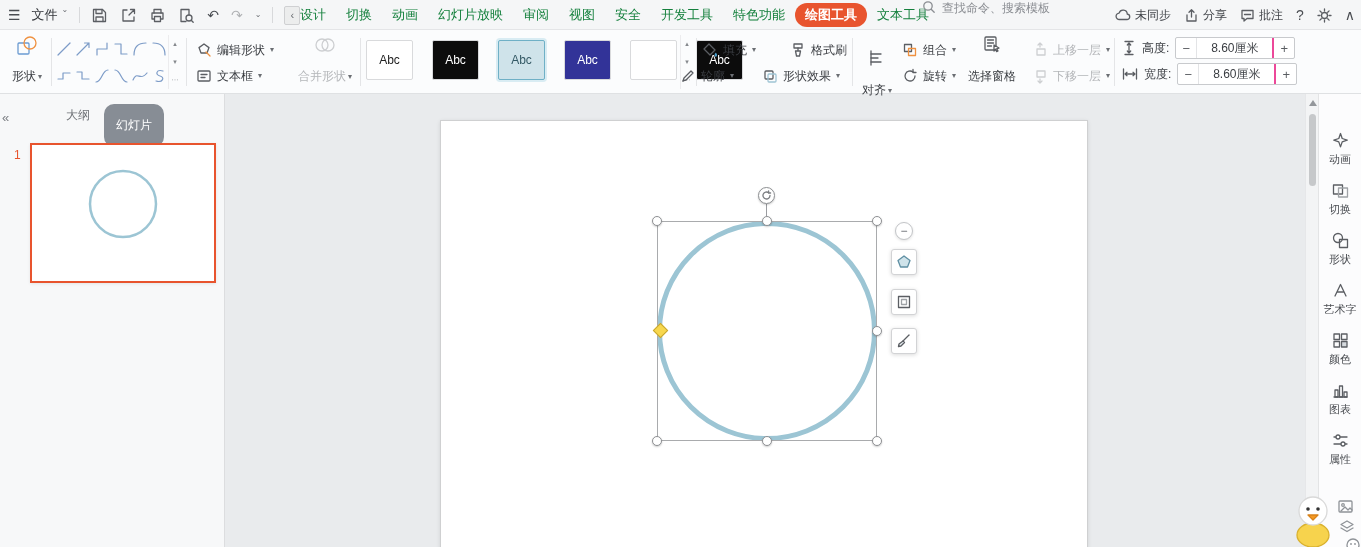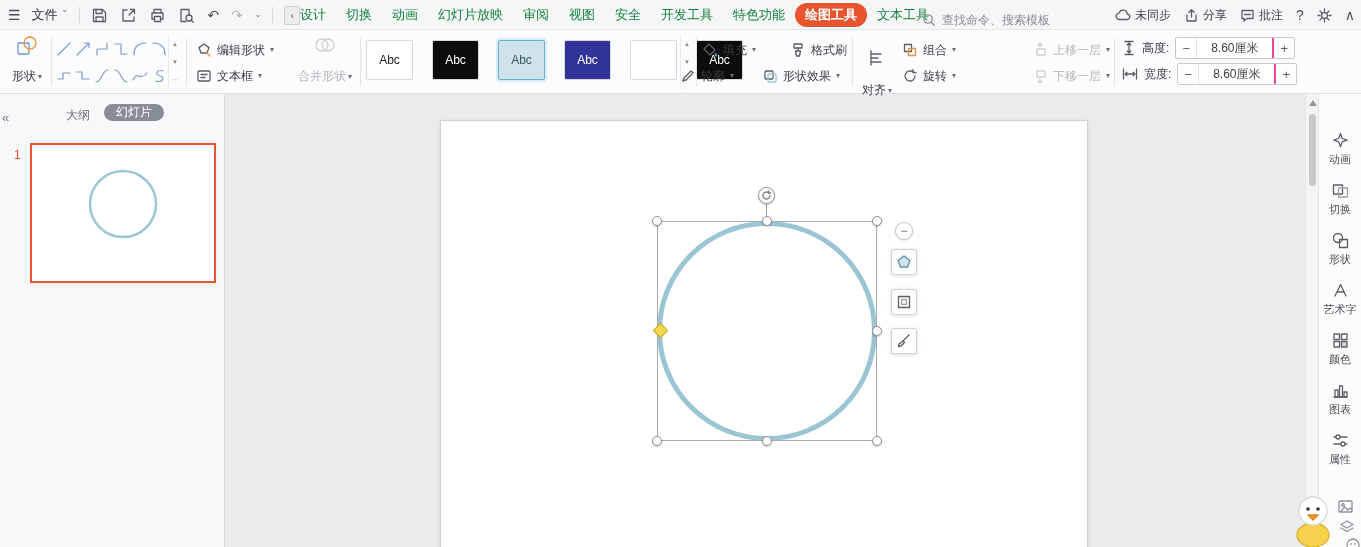--- a/index.html
+++ b/index.html
@@ -15,21 +15,21 @@
   .glyph{font-size:14px;color:#4a4d52;line-height:1}
   .file-btn{display:flex;align-items:flex-start;gap:4px;font-size:13px;color:#34373c}
   .tb-sep{width:1px;height:16px;background:#d8d9db}
   .qat{display:flex;align-items:center;gap:12px}
   .qicon{width:17px;height:17px}
   .disabled-ic{opacity:.4}
   .tab-scroll{width:16px;height:19px;border:1px solid #cfd0d2;border-radius:2px;background:#eceded;display:flex;align-items:center;justify-content:center;font-size:11px;color:#6a6d72}
   .tb-tabs{position:absolute;left:290px;top:0;height:30px;display:flex;align-items:center}
   .tab{padding:3px 10px;font-size:13px;color:#15803d;border-radius:14px;white-space:nowrap}
   .tab.active{color:#fff;font-weight:bold}
-  .tb-search{position:absolute;left:922px;top:0;height:40px;display:flex;align-items:center;gap:6px;color:#8b8e93}
+  .tb-search{position:absolute;left:922px;top:0;height:40px;display:flex;gap:6px;color:#8b8e93}
   .tb-right{position:absolute;right:6px;top:0;height:30px;display:flex;align-items:center;gap:13px;color:#43464b}
   .tb-item{display:flex;align-items:center;gap:4px;white-space:nowrap}
 
   
   .ribbon{position:absolute;left:0;top:30px;width:100%;height:64px;background:#fbfcfd;border-bottom:1px solid #dfe1e3;z-index:15}
   .vsep{position:absolute;top:8px;width:1px;height:48px;background:#e4e5e7}
   .bigbtn{position:absolute;display:flex;flex-direction:column;align-items:center;justify-content:space-between;padding:3px 0 5px}
   .bigbtn .lbl{display:flex;align-items:center;gap:2px;font-size:12px;white-space:nowrap}
   .rowbtn{position:absolute;height:24px;display:flex;align-items:center;gap:5px;white-space:nowrap;font-size:12px}
   .caret{font-size:8px;color:#6b6e73;line-height:1}
@@ -44,21 +44,21 @@
   .stepper{display:flex;align-items:center;width:120px;height:22px;border:1px solid #c8cacd;border-radius:2px;background:#fff}
   .step-btn{width:20px;text-align:center;color:#5a5d62;font-size:13px}
   .step-val{flex:1;text-align:center;font-size:12px;border-left:1px solid #e3e4e6;border-right:2px solid #ec4899;height:100%;line-height:20px}
   .size-row{position:absolute;display:flex;align-items:center;gap:6px}
 
   
   .panel{position:absolute;left:0;top:94px;width:225px;height:453px;background:#f7f8f9;border-right:1px solid #dcdddf}
   .panel-collapse{position:absolute;left:2px;top:16px;font-size:13px;color:#7c7f84}
   .ptab{position:absolute;top:13px;font-size:12px}
   .ptab.plain{color:#6f7277}
-  .ptab.pill{background:#878d95;color:#fff;border-radius:10px;padding:0 12px;top:10px}
+  .ptab.pill{background:#878d95;color:#fff;border-radius:10px;padding:13px 12px;top:10px}
   .thumb{position:absolute;left:30px;top:49px;width:186px;height:140px;background:#fff;border:2px solid #e8542e;box-shadow:0 1px 3px rgba(0,0,0,.08)}
   .thumb-num{position:absolute;left:14px;top:54px;font-size:12px;color:#e8542e}
 
   
   .canvas{position:absolute;left:225px;top:94px;width:1081px;height:453px;background:#e9ebed;overflow:hidden}
   .slide{position:absolute;left:215px;top:26px;width:648px;height:440px;background:#fff;border:1px solid #cfd0d1;box-shadow:0 1px 4px rgba(0,0,0,.10)}
   .shape-circle{position:absolute;left:432px;top:127px;width:220px;height:220px;border:5px solid #9cc5d4;border-radius:50%;background:#fff}
   .sel-rect{position:absolute;left:432px;top:127px;width:220px;height:220px;border:1px solid #a9abad;pointer-events:none}
   .handle{position:absolute;width:10px;height:10px;background:#fff;border:1px solid #8e9093;border-radius:50%;box-shadow:0 1px 2px rgba(0,0,0,.2)}
   .diamond{position:absolute;left:430px;top:231px;width:11px;height:11px;background:#f7d74e;border:1px solid #c7a62f;transform:rotate(45deg)}
@@ -412,20 +412,32 @@
       <span>
         <svg width="16" height="16" viewBox="0 0 16 16">
             <path d="M13 8a5 5 0 1 1-2-4"></path>
             <path d="M11 1.5V4.5H14"></path>
           </svg>
       </span>
       <span>旋转</span>
       <span class="caret">▾</span>
     </div>
 
+    <div class="bigbtn" style="left:964px;top:2px;width:56px;height:58px">
+      <span>
+        <svg width="18" height="18" viewBox="0 0 18 18">
+            <rect x="2" y="2" width="11" height="13" rx="1"></rect>
+            <path d="M4.5 5h6M4.5 8h6M4.5 11h4"></path>
+            <path d="M11 10l5 3-2.2.6L15 16l-1.3.6-1.2-2.4-1.5 1.8z" fill="#fff"></path>
+          </svg>
+      </span>
+      <span class="lbl">
+        <span>选择窗格</span>
+      </span>
+    </div>
 
     <div class="rowbtn disabled" style="left:1032px;top:8px">
       <span>
         <svg width="16" height="16" viewBox="0 0 16 16">
             <rect x="5" y="7" width="8" height="6"></rect>
             <path d="M8 5V1M8 1L6 3M8 1l2 2"></path>
           </svg>
       </span>
       <span>上移一层</span>
       <span class="caret">▾</span>

